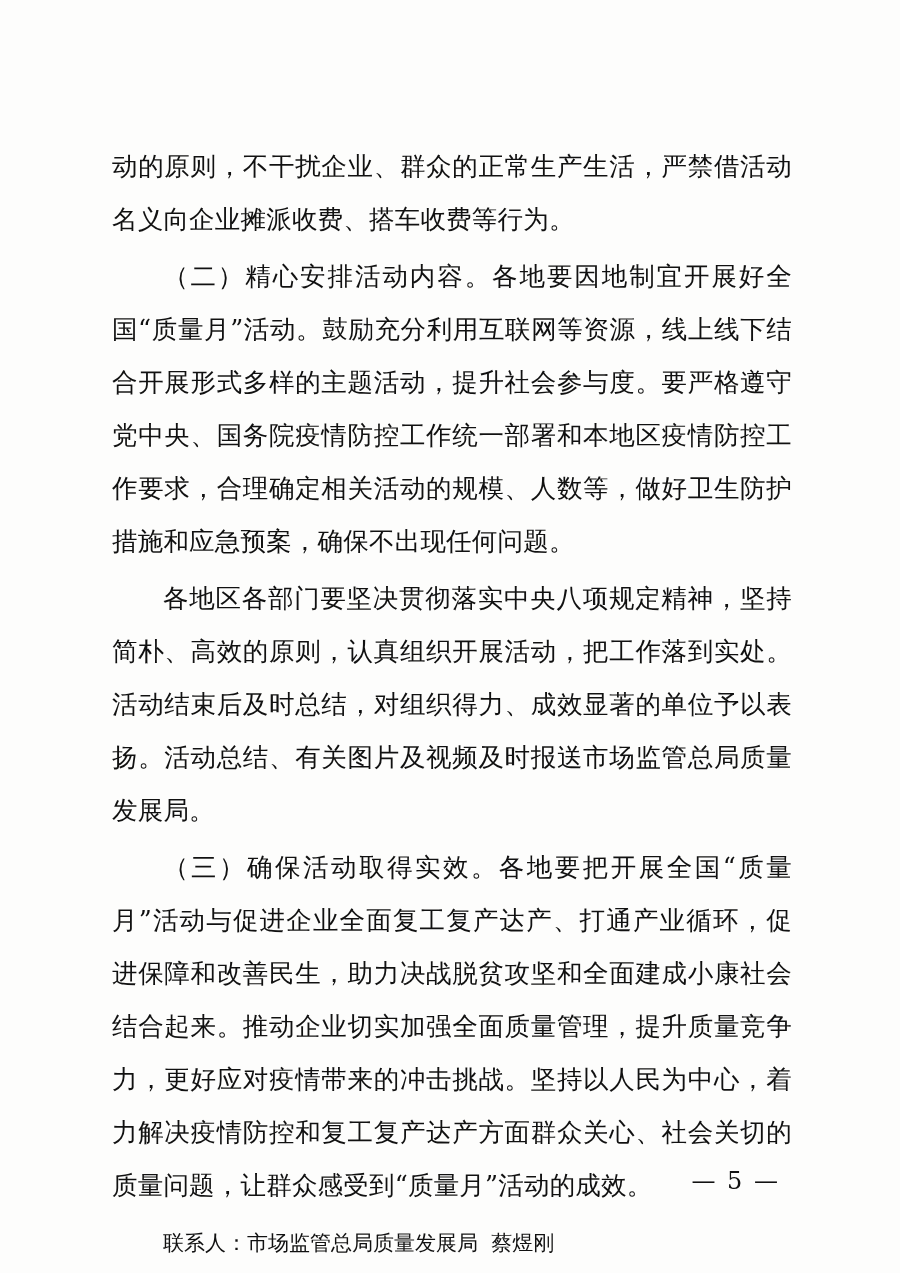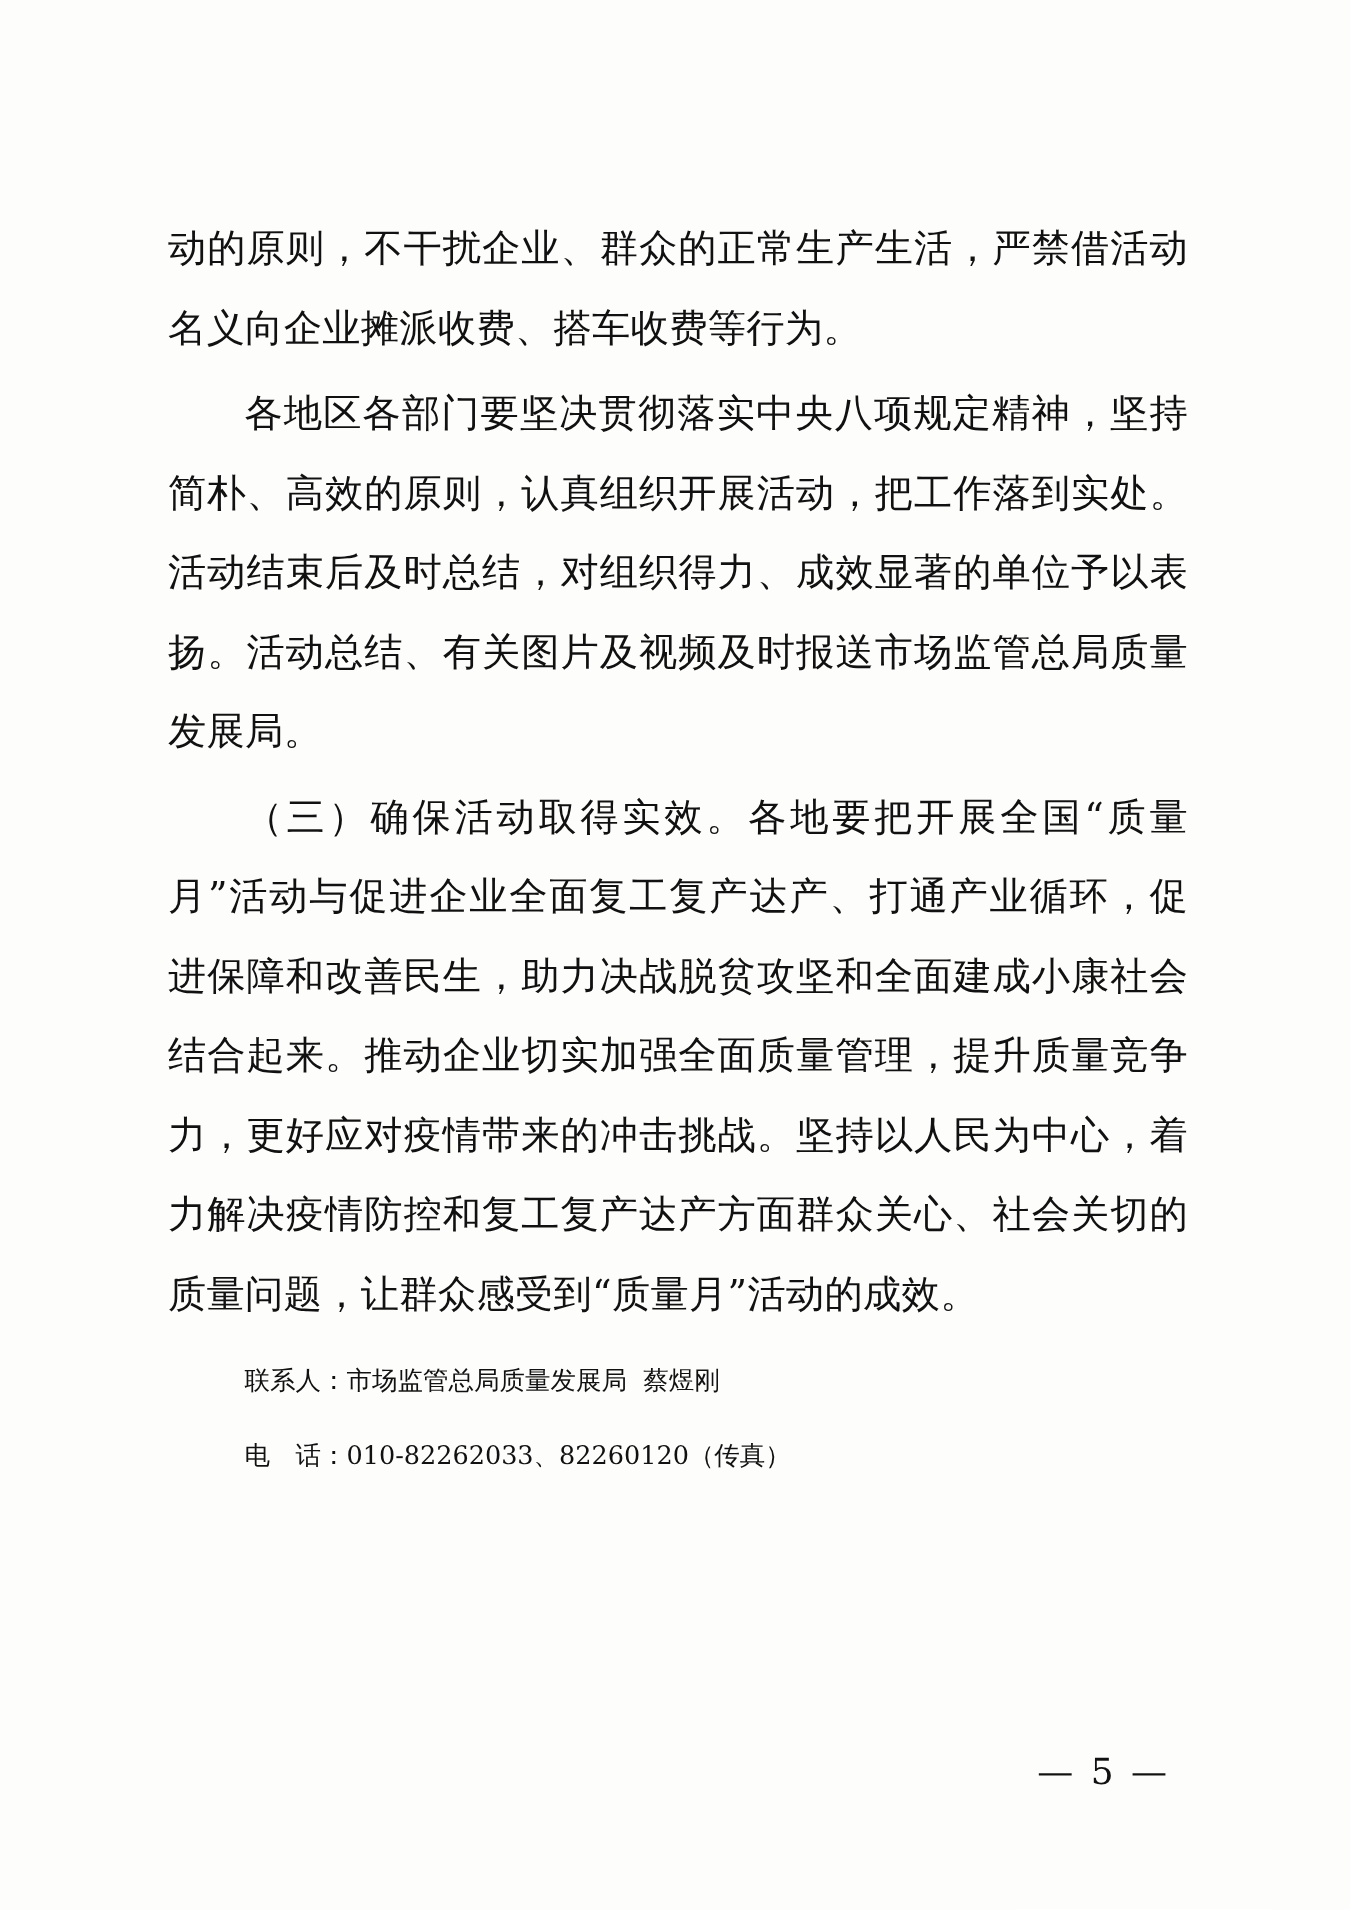--- a/index.html
+++ b/index.html
@@ -32,21 +32,21 @@
     letter-spacing: 0.2px;
   }
   .para.indent {
     text-indent: 51px;
   }
   .para.cont {
     text-indent: 0;
   }
   .contact {
     font-family: "DejaVu Serif", "Liberation Serif", serif;
-    font-size: 17px;
+    font-size: 21px;
     line-height: 50px;
     color: #111111;
     margin: 0;
     text-indent: 51px;
     white-space: pre;
   }
   .contact-block {
     margin-top: 6px;
   }
   .page-number {
@@ -61,20 +61,21 @@
 </style>
 </head>
 <body>
 
 <div class="page">
 
   <div class="doc-body">
 
     <p class="para cont">动的原则，不干扰企业、群众的正常生产生活，严禁借活动名义向企业摊派收费、搭车收费等行为。</p>
 
+    <p class="para indent">（二）精心安排活动内容。各地要因地制宜开展好全国“质量月”活动。鼓励充分利用互联网等资源，线上线下结合开展形式多样的主题活动，提升社会参与度。要严格遵守党中央、国务院疫情防控工作统一部署和本地区疫情防控工作要求，合理确定相关活动的规模、人数等，做好卫生防护措施和应急预案，确保不出现任何问题。</p>
 
     <p class="para indent">各地区各部门要坚决贯彻落实中央八项规定精神，坚持简朴、高效的原则，认真组织开展活动，把工作落到实处。活动结束后及时总结，对组织得力、成效显著的单位予以表扬。活动总结、有关图片及视频及时报送市场监管总局质量发展局。</p>
 
     <p class="para indent">（三）确保活动取得实效。各地要把开展全国“质量月”活动与促进企业全面复工复产达产、打通产业循环，促进保障和改善民生，助力决战脱贫攻坚和全面建成小康社会结合起来。推动企业切实加强全面质量管理，提升质量竞争力，更好应对疫情带来的冲击挑战。坚持以人民为中心，着力解决疫情防控和复工复产达产方面群众关心、社会关切的质量问题，让群众感受到“质量月”活动的成效。</p>
 
     <div class="contact-block">
       <p class="contact">联系人：市场监管总局质量发展局  蔡煜刚</p>
       <p class="contact">电　话：010-82262033、82260120（传真）</p>
 
     </div>

